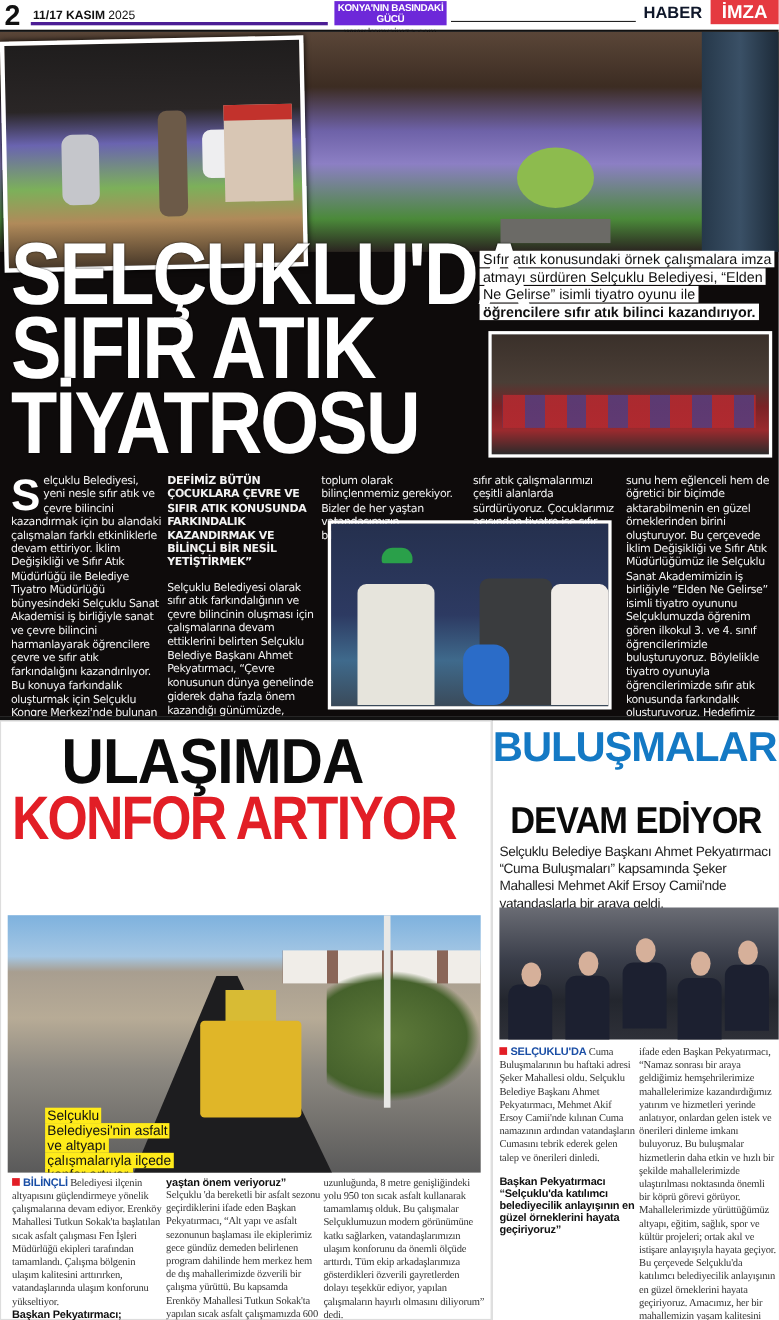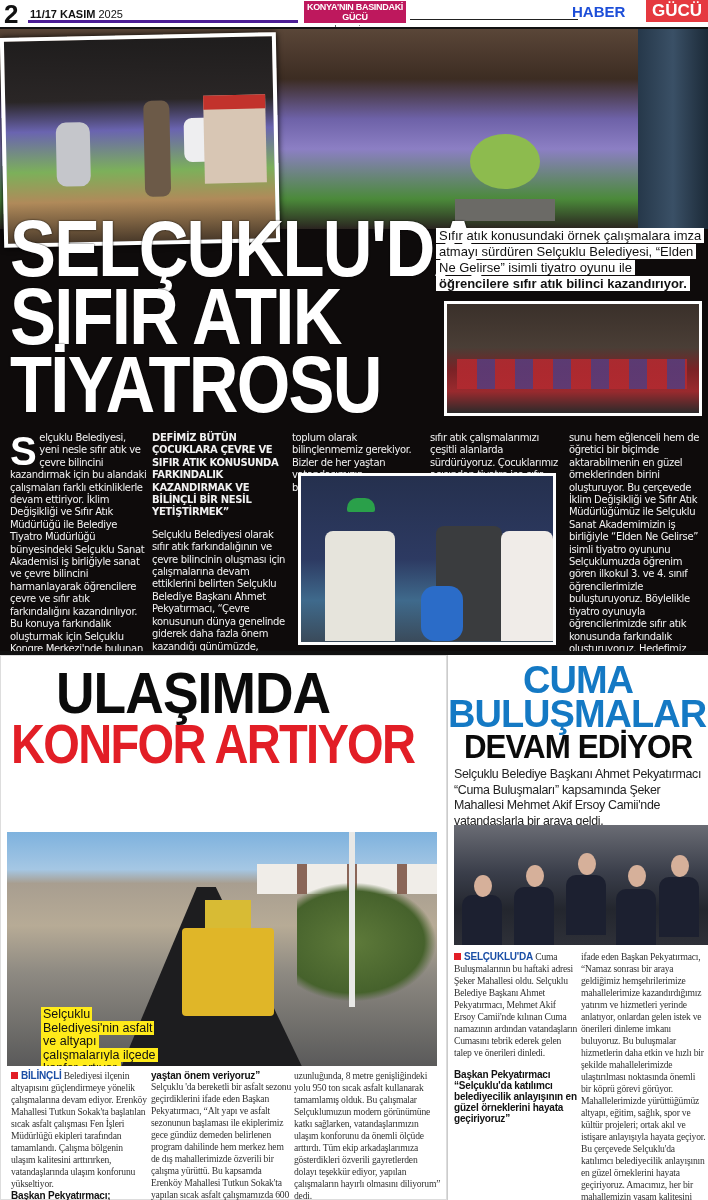--- a/index.html
+++ b/index.html
@@ -5,24 +5,24 @@
   * { box-sizing: border-box; margin: 0; padding: 0; }
   html, body { width: 708px; height: 1200px; overflow: hidden; background: #fff; }
   body { font-family: "Liberation Sans", sans-serif; position: relative; color: #111; }
 
   
   .masthead { position: absolute; left: 0; top: 0; width: 708px; height: 28px; background: #fff; }
   .page-no { position: absolute; left: 4px; top: 0; font: bold 26px "Liberation Sans", sans-serif; line-height: 28px; }
   .date { position: absolute; left: 28px; top: 8px; font: bold 11px "Liberation Sans", sans-serif; border-bottom: 3px solid #4c1d95; width: 270px; padding-left: 2px; }
   .date .yr { font-weight: normal; }
   .mast-center { position: absolute; left: 304px; top: 1px; width: 102px; text-align: center; }
-  .mast-slogan { display: block; background: #be185d; color: #fff; font: bold 9px "Liberation Sans", sans-serif; padding: 1px 2px; letter-spacing: -0.3px; }
+  .mast-slogan { display: block; background: #6d28d9; color: #fff; font: bold 9px "Liberation Sans", sans-serif; padding: 1px 2px; letter-spacing: -0.3px; }
   .mast-url { display: block; font-size: 9px; color: #333; margin-top: 1px; }
   .mast-line-r { position: absolute; left: 410px; top: 19px; width: 168px; border-bottom: 1px solid #222; }
-  .brand-haber { position: absolute; left: 572px; top: 3px; font: bold 15px "Liberation Sans", sans-serif; color: #1d4ed8; }
+  .brand-haber { position: absolute; left: 585px; top: 3px; font: bold 15px "Liberation Sans", sans-serif; color: #0f172a; }
   .brand-imza { position: absolute; left: 646px; top: 0; width: 62px; height: 22px; background: #e53940; color: #fff; font: bold 17px "Liberation Sans", sans-serif; text-align: center; line-height: 22px; }
   .mast-rule { position: absolute; left: 0; top: 27px; width: 708px; height: 2px; background: #111; }
 
   
   .story1 { position: absolute; left: 0; top: 29px; width: 708px; height: 622px; background: #0e0b0b; overflow: hidden; }
   .hero-photo { position: absolute; left: 0; top: 0; width: 708px; height: 200px;
     background: linear-gradient(180deg, #5a4638 0%, #3c2c22 25%, #6e62a8 45%, #8c7fc4 60%, #4b8a3a 85%, #2a2420 100%); }
   .hero-curtain { position: absolute; right: 0; top: 0; width: 70px; height: 200px; background: linear-gradient(90deg, #26384a, #3a5066, #1c2a38); }
   .hero-tree { position: absolute; left: 470px; top: 105px; width: 70px; height: 55px; border-radius: 50%; background: #8dbb4e; }
   .hero-bench { position: absolute; left: 455px; top: 170px; width: 100px; height: 22px; background: #6b6a66; }
@@ -109,21 +109,21 @@
   <div class="date">
     <span>11/17 KASIM</span>
     <span class="yr">2025</span>
   </div>
   <div class="mast-center">
     <span class="mast-slogan">KONYA'NIN BASINDAKİ GÜCÜ</span>
     <span class="mast-url">www.konyaimza.com</span>
   </div>
   <div class="mast-line-r"></div>
   <div class="brand-haber">HABER</div>
-  <div class="brand-imza">GÜCÜ</div>
+  <div class="brand-imza">İMZA</div>
   <div class="mast-rule"></div>
 </header>
 
 <section class="story1">
   <div class="hero-photo">
     <div class="hero-tree"></div>
     <div class="hero-bench"></div>
     <div class="hero-curtain"></div>
   </div>
   <div class="inset-photo">
@@ -203,21 +203,20 @@
   </div>
   <div class="bcol bcol-c">
     <p>uzunluğunda, 8 metre genişliğindeki yolu 950 ton sıcak asfalt kullanarak tamamlamış olduk. Bu çalışmalar Selçuklumuzun modern görünümüne katkı sağlarken, vatandaşlarımızın ulaşım konforunu da önemli ölçüde arttırdı. Tüm ekip arkadaşlarımıza gösterdikleri özverili gayretlerden dolayı teşekkür ediyor, yapılan çalışmaların hayırlı olmasını diliyorum” dedi.</p>
   </div>
 </section>
 
 <div class="vrule"></div>
 
 <section class="story3">
   <h2 class="hl3-blue">
-    <div>CUMA</div>
     <div>BULUŞMALARI</div>
   </h2>
   <h2 class="hl3-black">DEVAM EDİYOR</h2>
   <p class="deck3">Selçuklu Belediye Başkanı Ahmet Pekyatırmacı “Cuma Buluşmaları” kapsamında Şeker Mahallesi Mehmet Akif Ersoy Camii'nde vatandaşlarla bir araya geldi.</p>
 
   <div class="crowd-photo">
     <div class="suit" style="left:8px;top:70px"></div>
     <div class="face" style="left:20px;top:50px"></div>
     <div class="suit" style="left:60px;top:62px"></div>
     <div class="face" style="left:72px;top:40px"></div>

